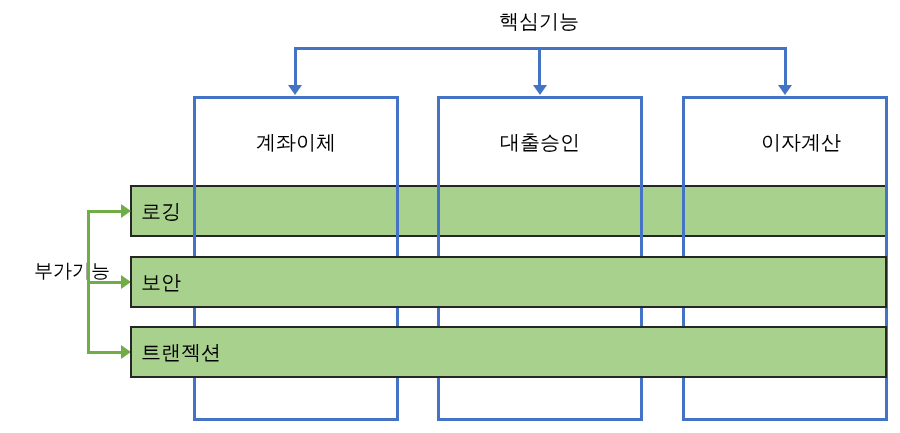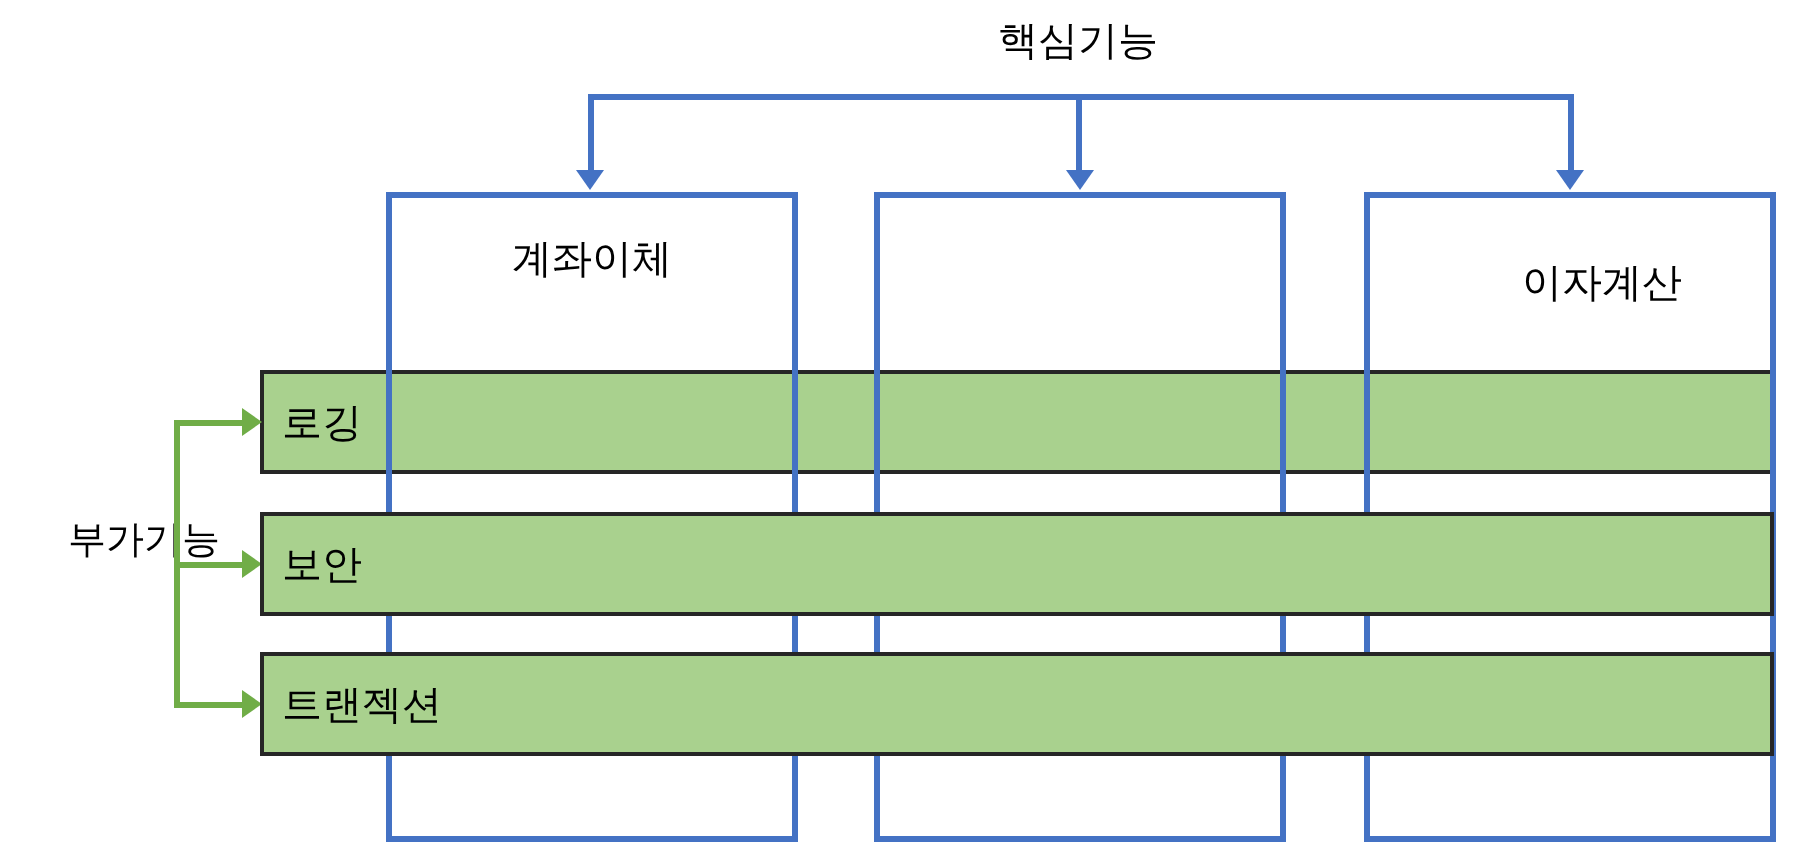--- a/index.html
+++ b/index.html
@@ -95,21 +95,22 @@
   <div class="abs arrow-down" style="left:778px;top:85px;"></div>
 
   <div class="abs aspect-bar z-under" style="top:185px;">
     <span class="label">로깅</span>
   </div>
 
   <div class="abs core-box" style="left:193px;top:96px;"></div>
   <div class="abs core-box" style="left:437px;top:96px;"></div>
   <div class="abs core-box" style="left:682px;top:96px;"></div>
 
-  <div class="abs label core-label" style="left:193px;top:117px;">계좌이체</div>
+  <div class="abs label core-label" style="left:193px;top:129px;">계좌이체</div>
+  <div class="abs label core-label" style="left:437px;top:129px;">대출승인</div>
   <div class="abs label core-label" style="left:682px;top:129px;margin-left:16px;">이자계산</div>
 
   <div class="abs aspect-bar z-over" style="top:256px;">
     <span class="label">보안</span>
   </div>
   <div class="abs aspect-bar z-over" style="top:326px;">
     <span class="label">트랜젝션</span>
   </div>
 
   <div class="abs g-vline" style="left:87px;top:210px;height:143px;"></div>

